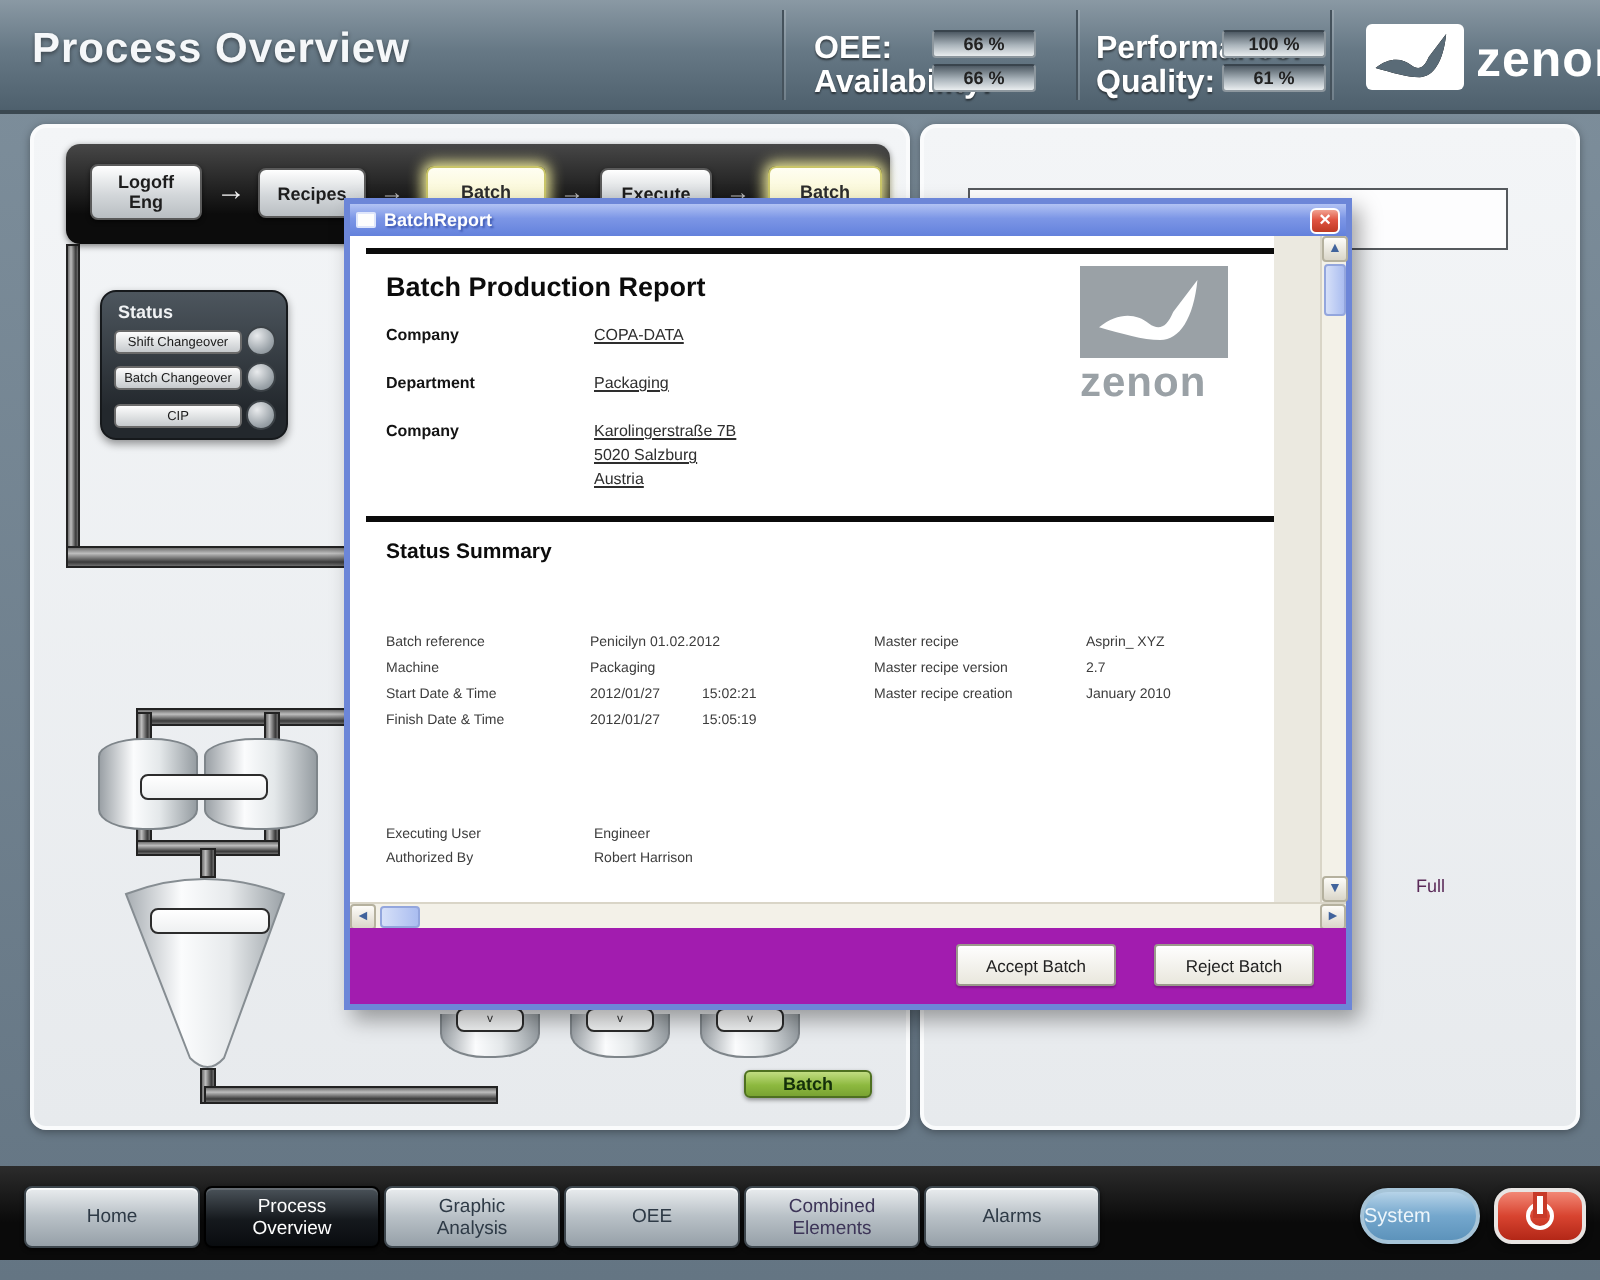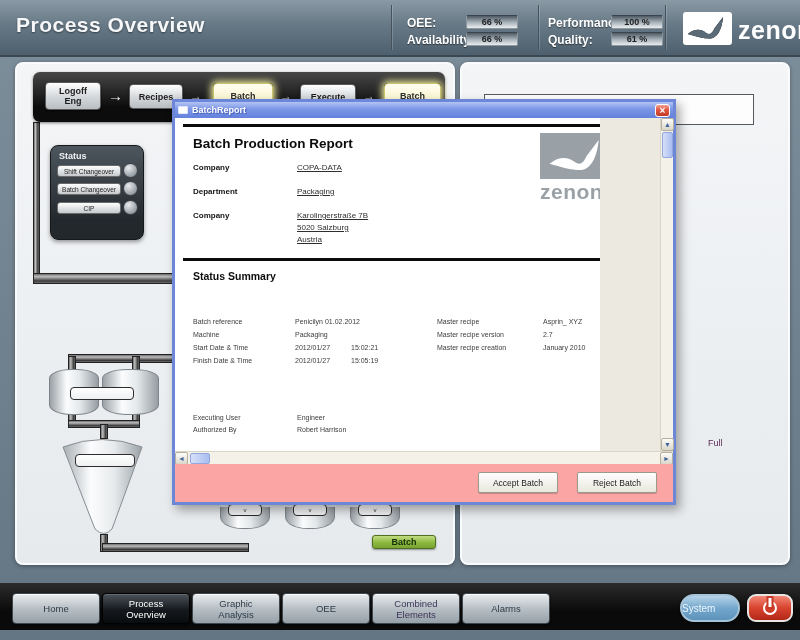--- a/index.html
+++ b/index.html
@@ -8,21 +8,21 @@
   body { background:linear-gradient(180deg,#7e8f9c,#647583); }
   .abs { position:absolute; }
 
   
   .header { left:0; top:0; width:800px; height:57px;
     background:linear-gradient(180deg,#8a99a4 0%,#677986 45%,#4e606d 100%);
     border-bottom:2px solid #3b4851; }
   .hdr-title { left:16px; top:13px; font-size:21px; font-weight:bold; color:#f5f7f9;
     text-shadow:0 1px 2px rgba(0,0,0,.45); letter-spacing:.5px; }
   .hdr-divider { width:1px; top:5px; height:45px; background:#45525c; box-shadow:1px 0 0 rgba(255,255,255,.18); }
-  .m-label { font-size:12px; font-weight:bold; color:#fff; text-shadow:0 1px 1px rgba(0,0,0,.5);text-align:center; }
+  .m-label { font-size:16px; font-weight:bold; color:#fff; text-shadow:0 1px 1px rgba(0,0,0,.5);text-align:center; }
   .m-field { width:52px; height:14px; border-radius:2px;
     background:linear-gradient(180deg,#4e5a64 0%,#aab4bb 55%,#e9edef 100%);
     border:1px solid #8d979e; border-top-color:#39444d;
     font-size:9px; font-weight:bold; color:#222; text-align:center; line-height:13px; }
   .logo-box { width:49px; height:33px; background:#fff; border-radius:3px; }
   .logo-box svg { width:100%; height:100%; }
   .hdr-brand { font-size:25px; font-weight:bold; color:#fff; letter-spacing:.5px; }
 
   
   .panel { background:linear-gradient(180deg,#f3f5f7,#e7eaed);
@@ -36,21 +36,21 @@
     display:flex; align-items:center; justify-content:center; text-align:center; line-height:10px;
     box-shadow:0 1px 2px rgba(0,0,0,.6); cursor:pointer; }
   .btn-yellow { background:linear-gradient(180deg,#fffef2,#f6f2bd);
     border:1px solid #c9c568; border-radius:4px; color:#2c2c2c; font-size:9px; font-weight:bold;
     display:flex; align-items:center; justify-content:center;
     box-shadow:0 0 7px 2px rgba(248,243,160,.95); cursor:pointer; }
   .flow-arrow { color:#f2f2f2; font-size:15px; font-weight:bold; line-height:15px; }
   .flow-arrow.dim { color:#b9b9b9; font-size:12px; }
 
   
-  .status-box { left:33px; top:81px; width:94px; height:95px;
+  .status-box { left:33px; top:81px; width:94px; height:75px;
     background:linear-gradient(180deg,#4d565e,#23282d 80%); border:1px solid #16191c;
     border-radius:8px; box-shadow:0 2px 4px rgba(0,0,0,.4); z-index:2; }
   .status-title { left:8px; top:5px; font-size:9px; font-weight:bold; color:#f0f2f4; }
   .status-pill { left:6px; width:64px; height:12px; border-radius:3px; font-size:6.5px;
     background:linear-gradient(180deg,#fdfdfd,#c6cacd); border:1px solid #6a6a6a;
     color:#1a1a1a; display:flex; align-items:center; justify-content:center; cursor:pointer; }
   .status-dot { width:15px; height:15px; border-radius:50%;
     background:radial-gradient(circle at 35% 30%, #e9ebed, #9ba3a9 65%, #7a838a);
     border:1px solid #3c4247; }
 
@@ -72,38 +72,38 @@
   .dialog { left:172px; top:99px; width:504px; height:406px; border:3px solid #6c86d8;
     background:#ebe9e0; box-shadow:4px 5px 10px rgba(0,0,0,.35); z-index:10; }
   .dlg-titlebar { left:0; top:0; width:498px; height:16px; display:flex; align-items:center; padding:0 3px;
     background:linear-gradient(180deg,#b2c3f4 0%,#7c96e6 45%,#6381dc 100%); cursor:move; }
   .dlg-icon { width:10px; height:8px; background:#fdfdfd; border:1px solid #dfe6fb; border-radius:1px; margin-right:4px; }
   .dlg-title { font-size:9px; font-weight:bold; color:#fff; text-shadow:1px 1px 1px #415cb4; }
   .dlg-close { margin-left:auto; width:15px; height:13px; border-radius:3px; border:1px solid #fff;
     background:linear-gradient(180deg,#f2a392,#e05542 45%,#bf3a24); color:#fff; font-size:10px; font-weight:bold;
     text-align:center; line-height:11px; cursor:pointer; }
   .dlg-body { left:0; top:16px; width:498px; height:384px; background:#ebe9e0; }
-  .report { left:0; top:0; width:425px; height:333px; background:#fff; overflow:hidden; }
+  .report { left:0; top:0; width:462px; height:333px; background:#fff; overflow:hidden; }
   .rl { font-size:8px; font-weight:bold; color:#141414; }
   .rv { font-size:8px; color:#2e2e2e;text-decoration:underline; }
   .sl { font-size:7px; color:#3c3c3c; }
   .report-heading { font-size:13.5px; font-weight:bold; color:#0c0c0c; }
   .summary-heading { font-size:10.5px; font-weight:bold; color:#0c0c0c; }
   .black-line { background:#0b0b0b; }
   .rlogo-box { width:74px; height:46px; background:#9aa1a6; }
   .rlogo-box svg { width:100%; height:100%; }
   .rlogo-text { font-size:21px; font-weight:bold; color:#9aa1a6; letter-spacing:.5px; }
 
   .vscroll { left:485px; top:0; width:13px; height:333px; background:#f3f1e8; border-left:1px solid #d9d5c7; }
   .hscroll { left:0; top:333px; width:498px; height:13px; background:#f3f1e8; border-top:1px solid #d9d5c7; }
   .sc-btn { width:13px; height:13px; background:linear-gradient(180deg,#fdfcf8,#dad6c9);
     border:1px solid #b5b19e; border-radius:2px; font-size:7px; color:#40639c; text-align:center; line-height:11px; cursor:pointer; }
   .sc-thumb { background:linear-gradient(90deg,#d6e0f8,#aabdf0); border:1px solid #93a6dd; border-radius:2px; cursor:pointer; }
 
-  .dlg-buttonbar { left:0; top:346px; width:498px; height:38px; background:#fca5a5; }
+  .dlg-buttonbar { left:0; top:346px; width:498px; height:38px; background:#a21caf; }
   .dlg-btn { width:80px; height:21px; background:linear-gradient(180deg,#fefefe,#e9e7dd);
     border:1px solid #9a9a8b; border-radius:2px; font-size:8.5px; color:#222; font-family:"Liberation Sans",sans-serif;
     box-shadow:inset 0 1px 0 #fff, 0 1px 1px rgba(0,0,0,.2); cursor:pointer; }
 
   
   .bottom-bar { left:0; top:583px; width:800px; height:47px; background:linear-gradient(180deg,#2c2c2c,#0a0a0a 60%); z-index:5; }
   .tab { top:10px; width:88px; height:31px; border-radius:4px; border:1px solid #3d464d;
     background:linear-gradient(180deg,#eaedef,#b9c1c7 48%,#96a0a8);
     color:#2e3a46; font-size:9.5px; line-height:11px; display:flex; align-items:center; justify-content:center;
     text-align:center; box-shadow:inset 0 1px 0 rgba(255,255,255,.8), 0 1px 2px rgba(0,0,0,.7); cursor:pointer; }

